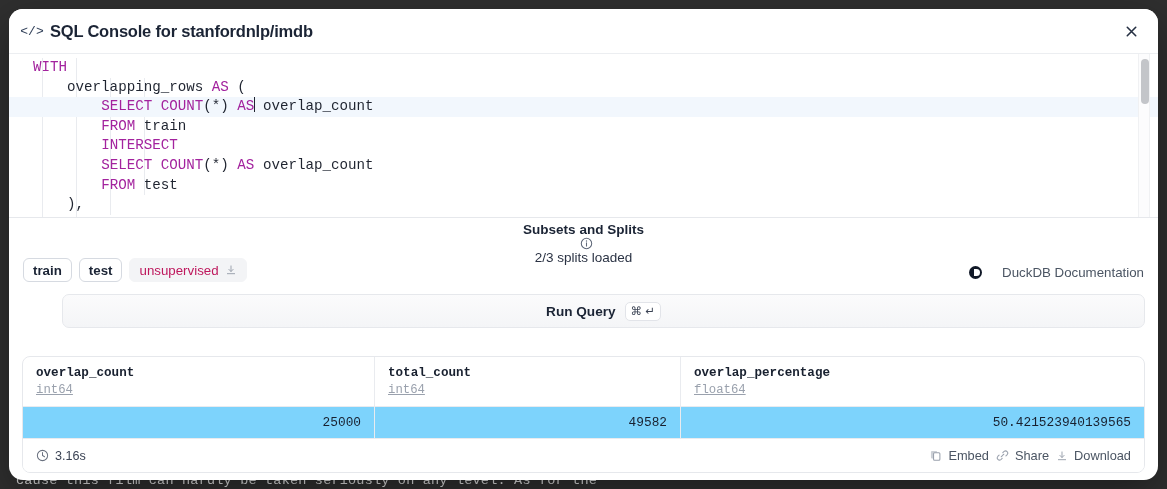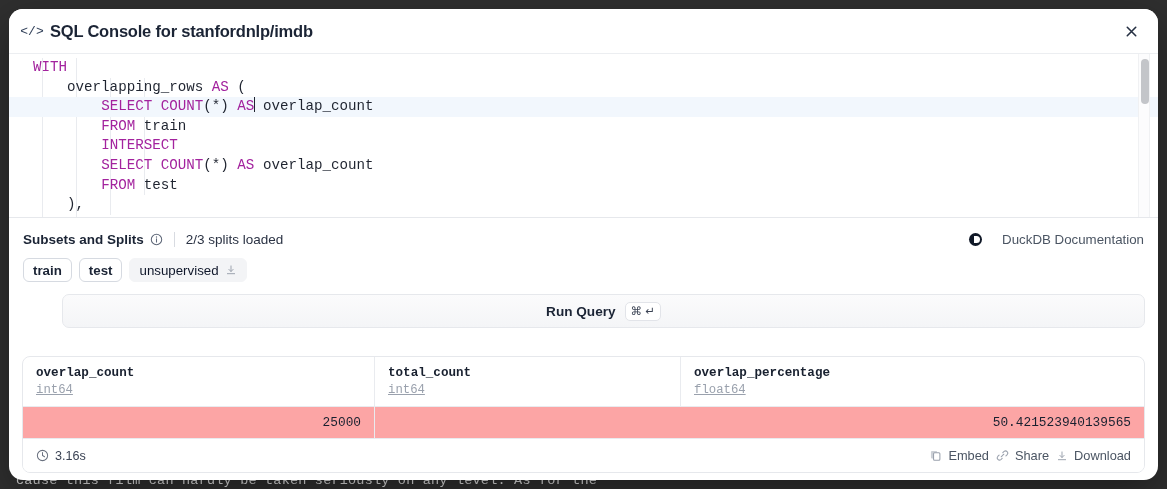--- a/index.html
+++ b/index.html
@@ -119,20 +119,21 @@
     position: absolute;
     left: 2px; top: 5px; width: 8px; height: 45px;
     border-radius: 5px; background: #c3c5c9;
     cursor: pointer;
   }
   
   .subsets {
     display: flex; align-items: center;
     height: 34px; padding: 0 14px 0 14px;
     margin-top: 4px;
+    flex-direction: column;
   }
   .subsets-label {
     font-size: 13.5px; font-weight: bold; color: #1b2435;
   }
   .info-icon {
     margin-left: 6px; color: #60697a;
     display: inline-flex; align-items: center;
     cursor: pointer;
   }
   .vdiv {
@@ -169,21 +170,21 @@
     display: inline-flex; align-items: center; gap: 6px;
     border: 1px solid #d6dae1;
     border-radius: 6px;
     background: #fff;
     font-size: 13.3px; font-weight: bold;
     color: #1b2435;
     cursor: pointer;
   }
   .chip.muted {
     background: #f3f4f6; border-color: #f3f4f6;
-    color: #0f172a; font-weight: normal; align-items: center;
+    color: #be185d; font-weight: normal; align-items: center;
   }
   .chip .dl { display: inline-flex; color: #9aa1ad; }
   
   .run-wrap { padding: 10px 13px 16px 13px; margin-left: 40px; }
   .run-btn {
     height: 34px; width: 100%;
     display: flex; align-items: center; justify-content: center; gap: 9px;
     background: linear-gradient(#fbfbfc, #f4f5f7);
     border: 1px solid #e6e8ec;
     border-radius: 7px;
@@ -219,21 +220,21 @@
   .col-name {
     font-family: "Liberation Mono", monospace;
     font-size: 12.6px; font-weight: bold; color: #18202f;
     line-height: 16px;
   }
   .col-type {
     font-family: "Liberation Mono", monospace;
     font-size: 12.3px; color: #9aa1ad;
     line-height: 16px; margin-top: 1px; text-decoration: underline;
   }
-  .rbody { background: #fca5a5; border-top: 1px solid #e9ebef; height: 32px; }
+  .rbody { background: #7dd3fc; border-top: 1px solid #e9ebef; height: 32px; }
   .rbody .rcell {
     display: flex; align-items: center; justify-content: flex-end;
     padding: 0 13px;
     font-family: "Liberation Mono", monospace;
     font-size: 12.8px; color: #18202f;
   }
   .rfoot {
     height: 34px;
     display: flex; align-items: center;
     padding: 0 13px;
@@ -341,20 +342,21 @@
           <div class="col-type">int64</div>
         </div>
         <div class="rcell c2">
           <div class="col-name">overlap_percentage</div>
           <div class="col-type">float64</div>
         </div>
       </div>
     <div id="tbody">
         <div class="rrow rbody">
           <div class="rcell c0">25000</div>
+          <div class="rcell c1">49582</div>
           <div class="rcell c2">50.421523940139565</div>
         </div>
       </div>
     <div class="rfoot">
       <span class="timing">
         <span>
           <svg width="13" height="13" viewBox="0 0 16 16" fill="none" stroke="#6b7280" stroke-width="1.25">
             <circle cx="8" cy="8" r="6.3"></circle>
               <path d="M8 4.4V8l2.5 1.6" stroke-linecap="round"></path>
           </svg>

